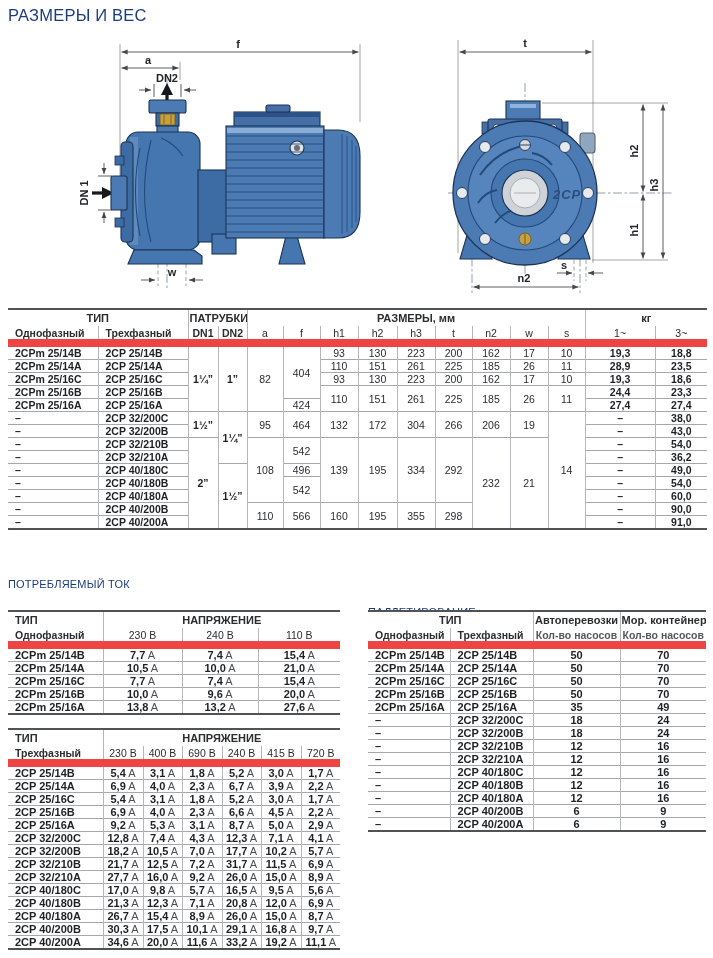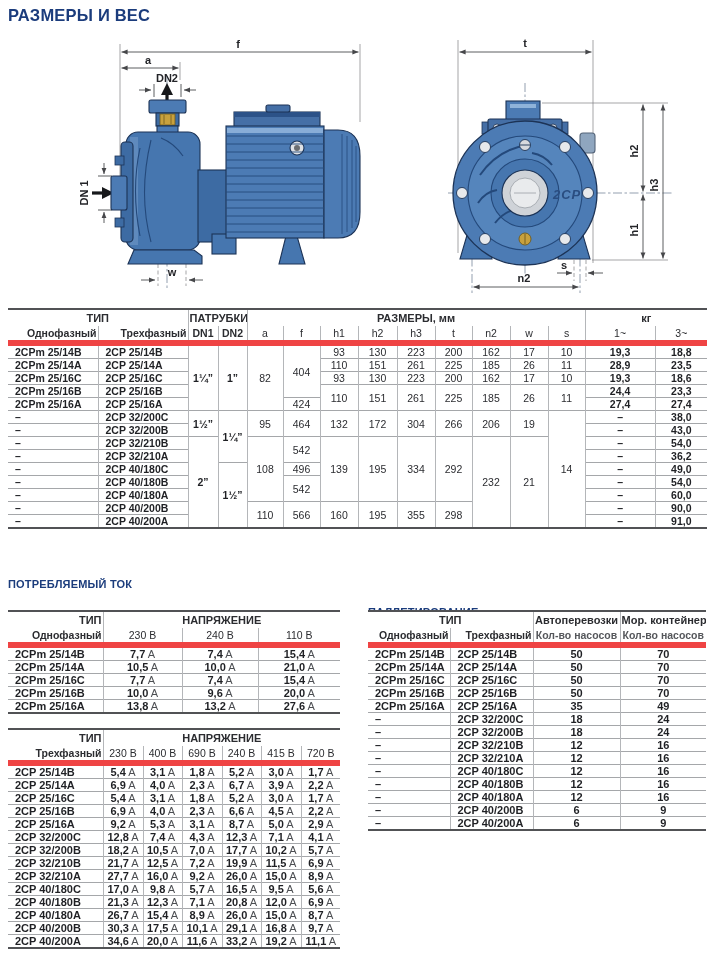--- a/index.html
+++ b/index.html
@@ -1,33 +1,33 @@
 <!DOCTYPE html>
 <html><head>
 <meta charset="utf-8">
 <style>
 *{box-sizing:border-box;margin:0;padding:0}
 html,body{background:#fff}
 body{width:713px;height:958px;position:relative;font-family:"Liberation Sans","DejaVu Sans",sans-serif;color:#26272b;overflow:hidden}
 .abs{position:absolute}
-.sec-title{font-weight:bold;color:#1b3c7c;letter-spacing:.2px}
+.sec-title{font-weight:normal;color:#1b3c7c;letter-spacing:.2px}
 .t1{font-size:16.5px}
 .t2{font-size:11px}
 table{border-collapse:collapse;table-layout:fixed;position:absolute;border-top:2px solid #515255;border-bottom:2px solid #515255;font-size:10.5px;color:#2b2c30;background:#fff}
-thead{border-bottom:6px solid #ef4444}
+thead{border-bottom:8px solid #ef4444}
 th,td{border-left:1px solid #b4b6b9;text-align:center;font-weight:bold;white-space:nowrap;overflow:hidden;padding:0 1px}
 tr>*:first-child{border-left:none}
 thead th{height:17px;font-size:10.5px}
 thead th.gh{font-size:11px}
 tbody td{border-top:1px solid #a5a7aa;height:13px;font-weight:normal}
 .tbl-bottom{font-size:11px}
 .tbl-bottom tbody td{height:12px}
 .rg{font-weight:normal}
 .qty{font-weight:bold;color:#55575b;font-size:10.5px}
-.tL{text-align:right;padding-left:7px}
+.tL{text-align:left;padding-left:7px}
 .k-type{text-align:left;padding-left:7px;font-weight:bold;color:#1f2024}
 .k-bold{font-weight:bold;color:#1f2024}
 .k-amp{color:#4c4e52}
 .k-amp .num{font-weight:bold;color:#1f2024}
 svg text{font-family:"Liberation Sans","DejaVu Sans",sans-serif}
 .dimlab{font-size:11px;font-weight:bold;fill:#232428}
 .logo{font-size:13px;font-weight:bold;font-style:italic;fill:#2a4d80;letter-spacing:1px}
 </style>
 </head>
 <body>
@@ -537,21 +537,21 @@
         <td class="k-amp"><span class="num">7,0</span> A</td>
         <td class="k-amp"><span class="num">17,7</span> A</td>
         <td class="k-amp"><span class="num">10,2</span> A</td>
         <td class="k-amp"><span class="num">5,7</span> A</td>
       </tr>
       <tr>
         <td class="k-type">2CP 32/210B</td>
         <td class="k-amp"><span class="num">21,7</span> A</td>
         <td class="k-amp"><span class="num">12,5</span> A</td>
         <td class="k-amp"><span class="num">7,2</span> A</td>
-        <td class="k-amp"><span class="num">19,9</span> A</td>
+        <td class="k-amp"><span class="num">31,7</span> A</td>
         <td class="k-amp"><span class="num">11,5</span> A</td>
         <td class="k-amp"><span class="num">6,9</span> A</td>
       </tr>
       <tr>
         <td class="k-type">2CP 32/210A</td>
         <td class="k-amp"><span class="num">27,7</span> A</td>
         <td class="k-amp"><span class="num">16,0</span> A</td>
         <td class="k-amp"><span class="num">9,2</span> A</td>
         <td class="k-amp"><span class="num">26,0</span> A</td>
         <td class="k-amp"><span class="num">15,0</span> A</td>

